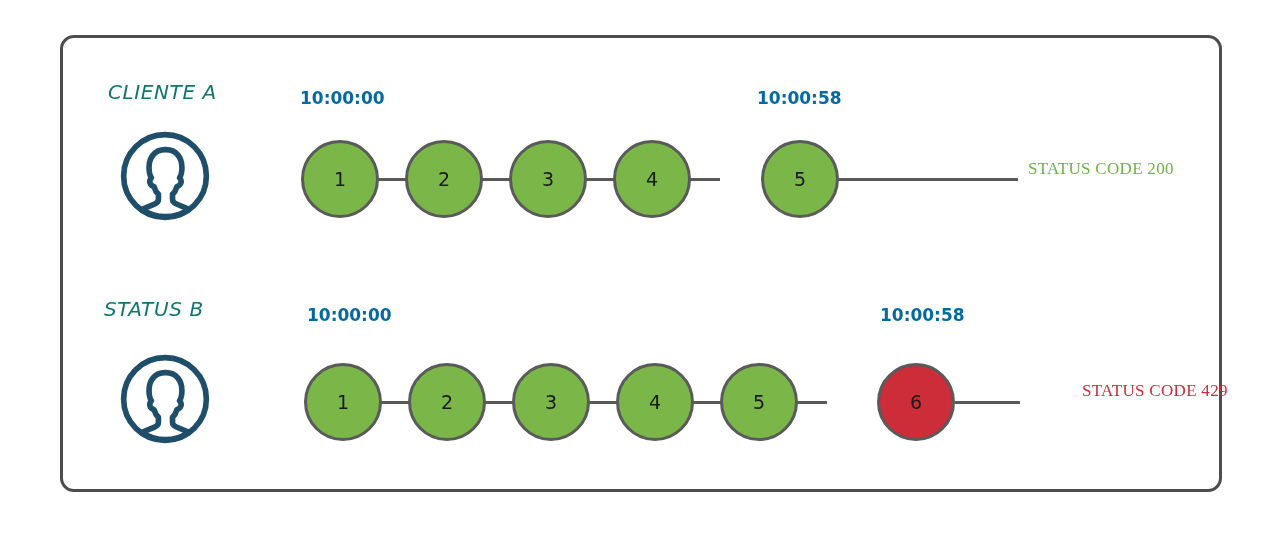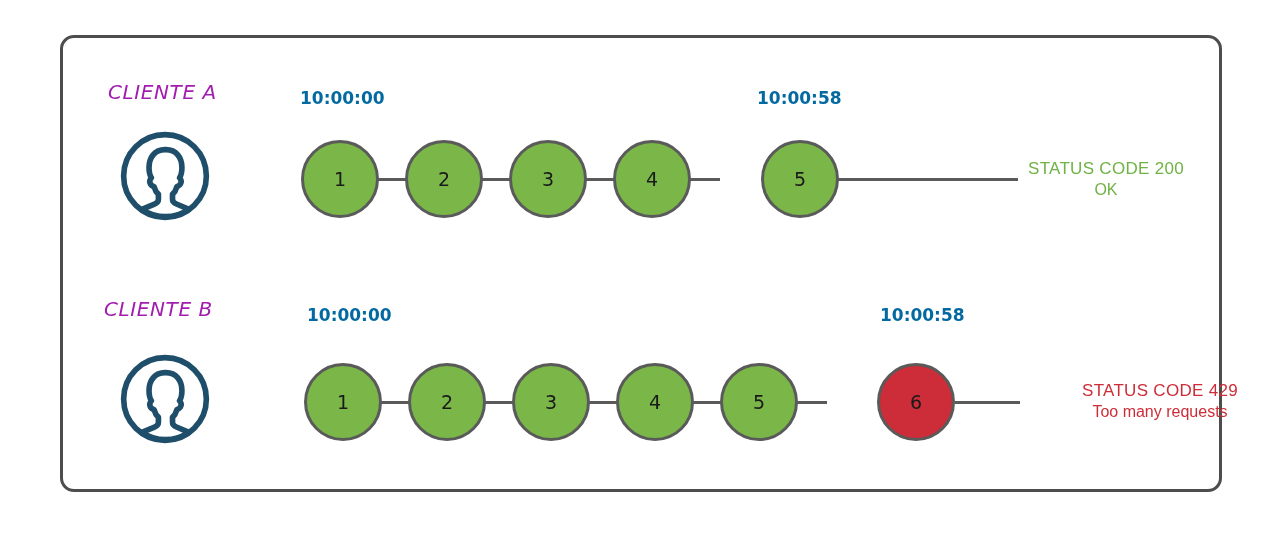--- a/index.html
+++ b/index.html
@@ -33,21 +33,21 @@
   .row { position: absolute; left: 0; top: 0; width: 100%; height: 100%; }
 
   
   .client-label {
     position: absolute;
     font-family: "DejaVu Sans", sans-serif;
     font-size: 20px;
     font-weight: 400;
     font-style: italic;
     letter-spacing: 0.6px;
-    color: #a21caf;
+    color: #0f766e;
     white-space: nowrap;
   }
 
   
   .avatar {
     position: absolute;
     width: 94px;
     height: 94px;
   }
   .avatar svg { display: block; width: 94px; height: 94px; }
@@ -85,21 +85,21 @@
     color: #1a1a1a;
   }
   .node.ok   { background: #7ab648; }
   .node.fail { background: #cc2d38; }
 
   
   .status {
     position: absolute;
     text-align: center;
     white-space: nowrap;
-    font-family: Liberation Sans, sans-serif;
+    font-family: Liberation Serif, serif;
     line-height: 1.28;
   }
   .status .line1 {
     font-size: 17px;
     letter-spacing: 0.3px;
   }
   .status .line2 {
     font-size: 16px;
   }
   .status.ok   { color: #6fb245; }
@@ -161,27 +161,26 @@
     </div>
     <div class="node ok" style="left:613px; top:140px;">
       <span>4</span>
     </div>
     <div class="node ok" style="left:761px; top:140px;">
       <span>5</span>
     </div>
 
     <div class="status ok" style="left:1028px; top:158px;">
       <div class="line1">STATUS CODE 200</div>
-      <div class="line2">OK</div>
     </div>
   </div>
 
   <div class="row">
 
-    <div class="client-label" style="left:104px; top:297px;">CLIENTE B</div>
+    <div class="client-label" style="left:104px; top:297px;">STATUS B</div>
 
     <div class="avatar" style="left:118px; top:352px;">
       <svg viewBox="0 0 100 100" aria-hidden="true">
         <circle cx="50" cy="50" r="44" fill="none" stroke="#1f4e6b" stroke-width="6"></circle>
         <path d="M50 22
                  c -11 0 -17 8.5 -17 19
                  c 0 5.5 1.2 9 2.6 11
                  c -1.6 1.6 -2.2 3.4 -1.6 5.2
                  c 0.7 2.2 2.6 3.6 4.4 4.2
                  c 0.9 3.4 2.5 6.2 4.6 8
@@ -225,17 +224,16 @@
     </div>
     <div class="node ok" style="left:720px; top:363px;">
       <span>5</span>
     </div>
     <div class="node fail" style="left:877px; top:363px;">
       <span>6</span>
     </div>
 
     <div class="status fail" style="left:1082px; top:380px;">
       <div class="line1">STATUS CODE 429</div>
-      <div class="line2">Too many requests</div>
     </div>
   </div>
 
 </div>
 
 </body></html>

